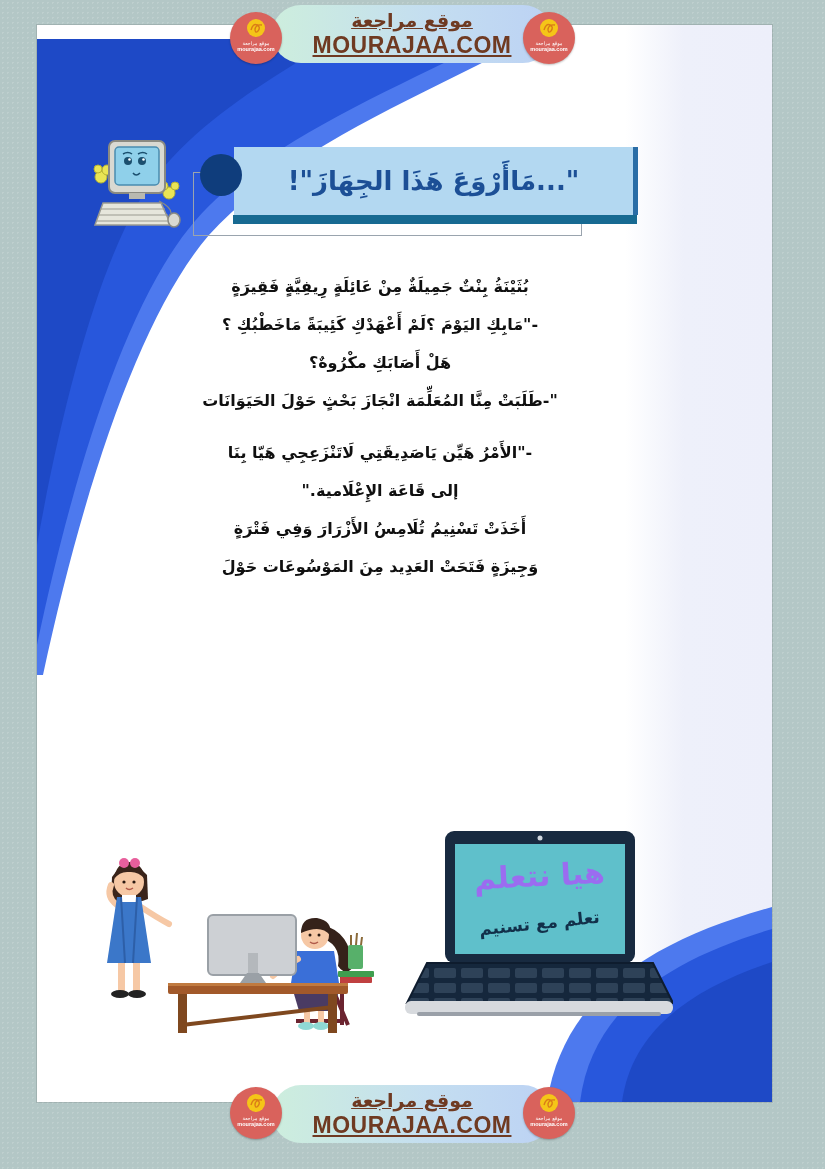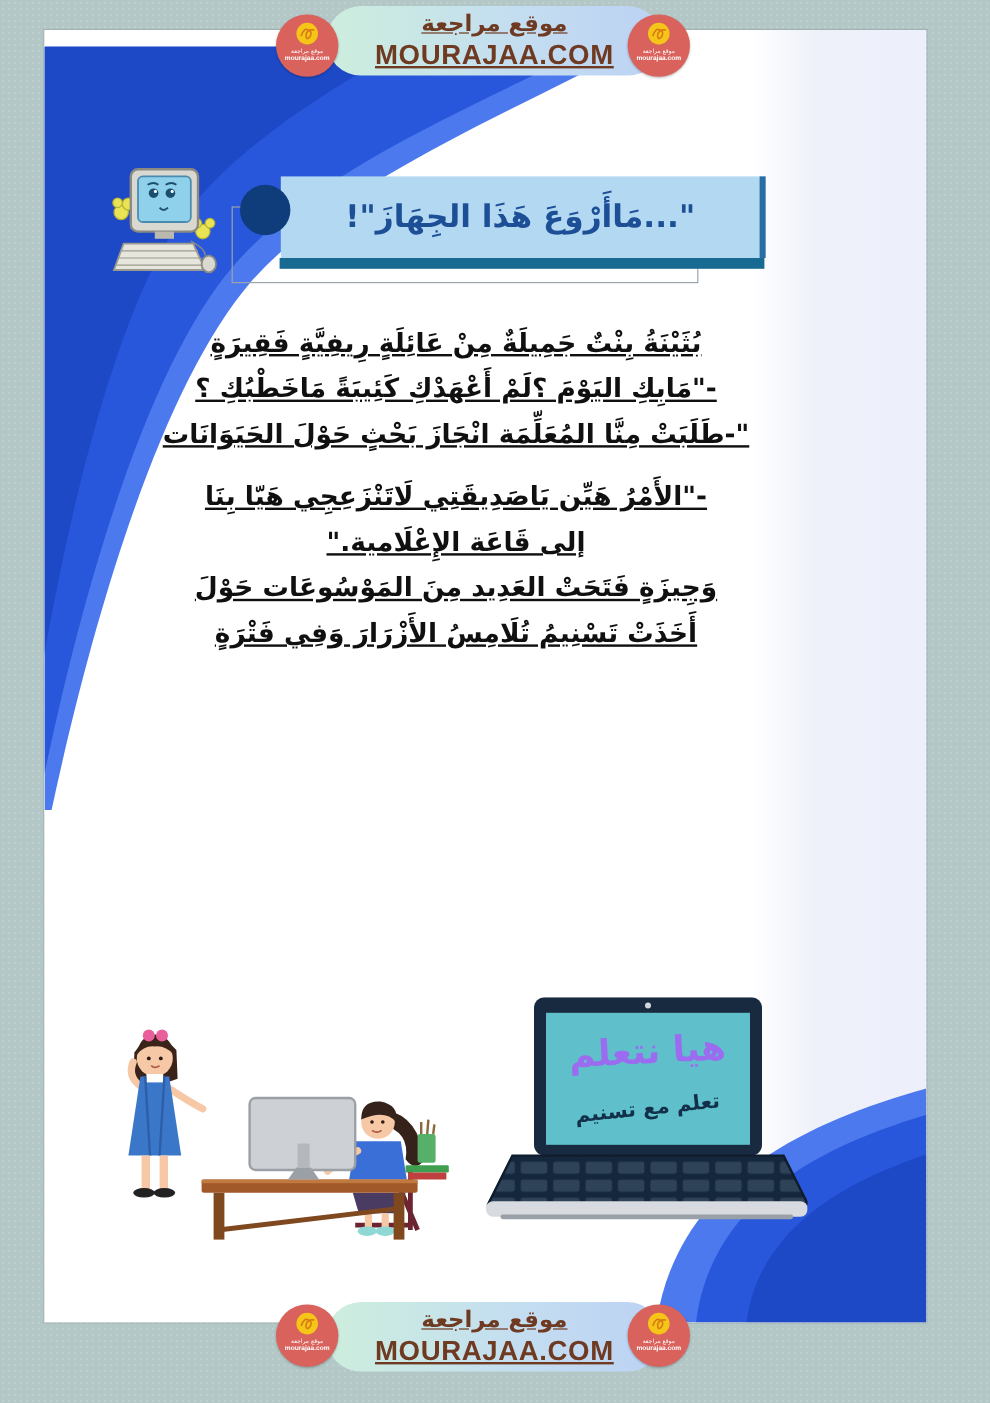--- a/index.html
+++ b/index.html
@@ -53,21 +53,21 @@
   }
   .title-banner .t{direction:rtl;white-space:nowrap;font-weight:bold;font-size:26px;color:#1c4f96;}
   .banner-bar{position:absolute;left:196px;top:190px;width:404px;height:9px;background:#176a92;z-index:2;}
   .title-dot{position:absolute;left:163px;top:129px;width:42px;height:42px;border-radius:50%;background:#0f3d7c;z-index:3;}
   .pc-mascot{position:absolute;left:56px;top:112px;width:88px;height:100px;z-index:2;}
 
   
   .story{
     position:absolute;left:40px;top:243px;width:606px;z-index:2;
     direction:rtl;text-align:center;font-weight:bold;color:#101010;
-    font-size:22px;line-height:38px;text-decoration:underline;
+    font-size:16px;line-height:38px;
   }
   .story .line{white-space:nowrap;}
   .story .gap1{margin-top:14px;}
   .story .gap2{margin-top:12px;}
 
   
   .kids-art{position:absolute;left:53px;top:800px;width:290px;height:210px;z-index:2;}
   .laptop-art{position:absolute;left:368px;top:806px;width:268px;height:188px;z-index:2;}
 </style>
 </head>
@@ -113,25 +113,26 @@
     <rect x="36" y="56" width="16" height="6" fill="#b9b9b0"></rect>
     <path d="M10 66 L68 66 L78 88 L2 88 Z" fill="#e6e6dc" stroke="#9a9a90" stroke-width="1.5"></path>
     <path d="M8 72 L72 72 M6 78 L75 78 M4 84 L77 84" stroke="#9a9a90" stroke-width="1"></path>
     <path d="M66 64 q12 6 12 12" stroke="#8a8a82" stroke-width="1.2" fill="none"></path>
     <ellipse cx="81" cy="83" rx="6" ry="7" fill="#d9d9d2" stroke="#8a8a82" stroke-width="1.5"></ellipse>
   </svg>
 
   <div class="story">
     <div class="line">بُثَيْنَةُ بِنْتٌ جَمِيلَةٌ مِنْ عَائِلَةٍ رِيفِيَّةٍ فَقِيرَةٍ</div>
     <div class="line">-"مَابِكِ اليَوْمَ ؟لَمْ أَعْهَدْكِ كَئِيبَةً مَاخَطْبُكِ ؟</div>
+    <div class="line">هَلْ أَصَابَكِ مكْرُوهٌ؟</div>
     <div class="line">"-طَلَبَتْ مِنَّا المُعَلِّمَة انْجَازَ بَحْثٍ حَوْلَ الحَيَوَانَات</div>
     <div class="line gap1">-"الأَمْرُ هَيِّن يَاصَدِيقَتِي لَاتَنْزَعِجِي هَيّا بِنَا</div>
     <div class="line">إلى قَاعَة الإِعْلَامية."</div>
+    <div class="line">أَخَذَتْ تَسْنِيمُ تُلَامِسُ الأَزْرَارَ وَفِي فَتْرَةٍ</div>
     <div class="line">وَجِيزَةٍ فَتَحَتْ العَدِيد مِنَ المَوْسُوعَات حَوْلَ</div>
-    <div class="line">أَخَذَتْ تَسْنِيمُ تُلَامِسُ الأَزْرَارَ وَفِي فَتْرَةٍ</div>
   </div>
 
   <svg class="kids-art" viewBox="0 0 290 210">
 
     <path d="M22 52 Q38 28 57 50 L58 74 Q38 82 21 74 Z" fill="#3a241a"></path>
     <circle cx="39" cy="57" r="15" fill="#f6c8a5"></circle>
     <path d="M24 54 Q26 38 39 37 Q53 38 55 54 Q48 46 39 47 Q30 46 24 54 Z" fill="#3a241a"></path>
     <circle cx="34" cy="38" r="5" fill="#e85f9c"></circle>
       <circle cx="45" cy="38" r="5" fill="#e85f9c"></circle>
     <circle cx="34" cy="57" r="1.6" fill="#2a1a12"></circle>

